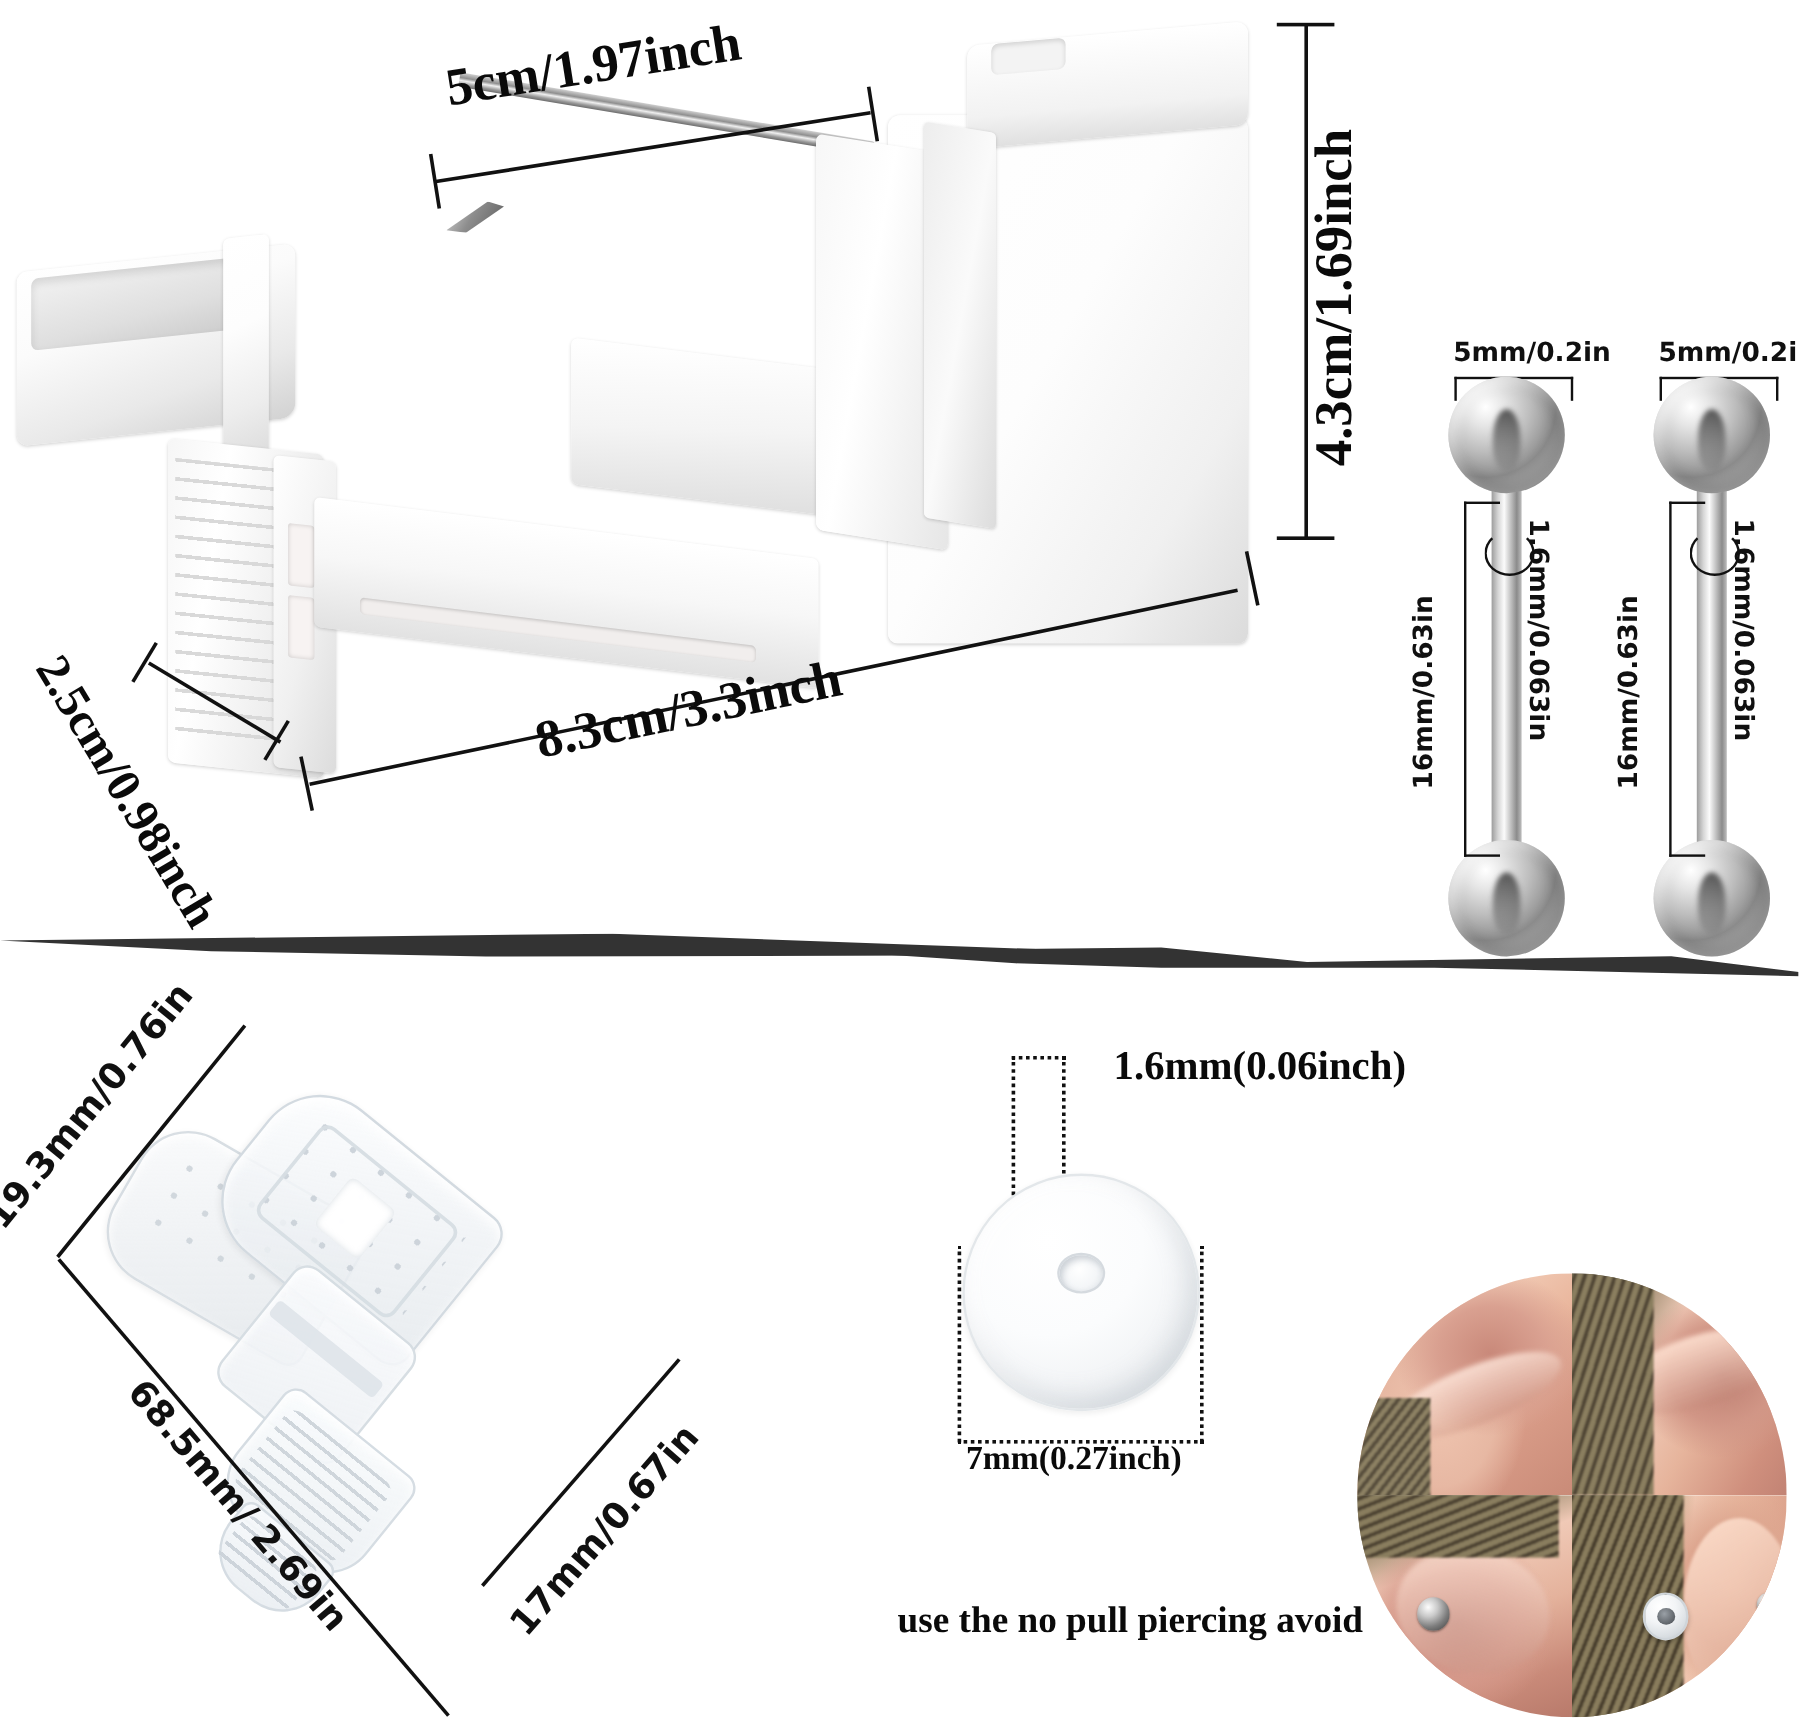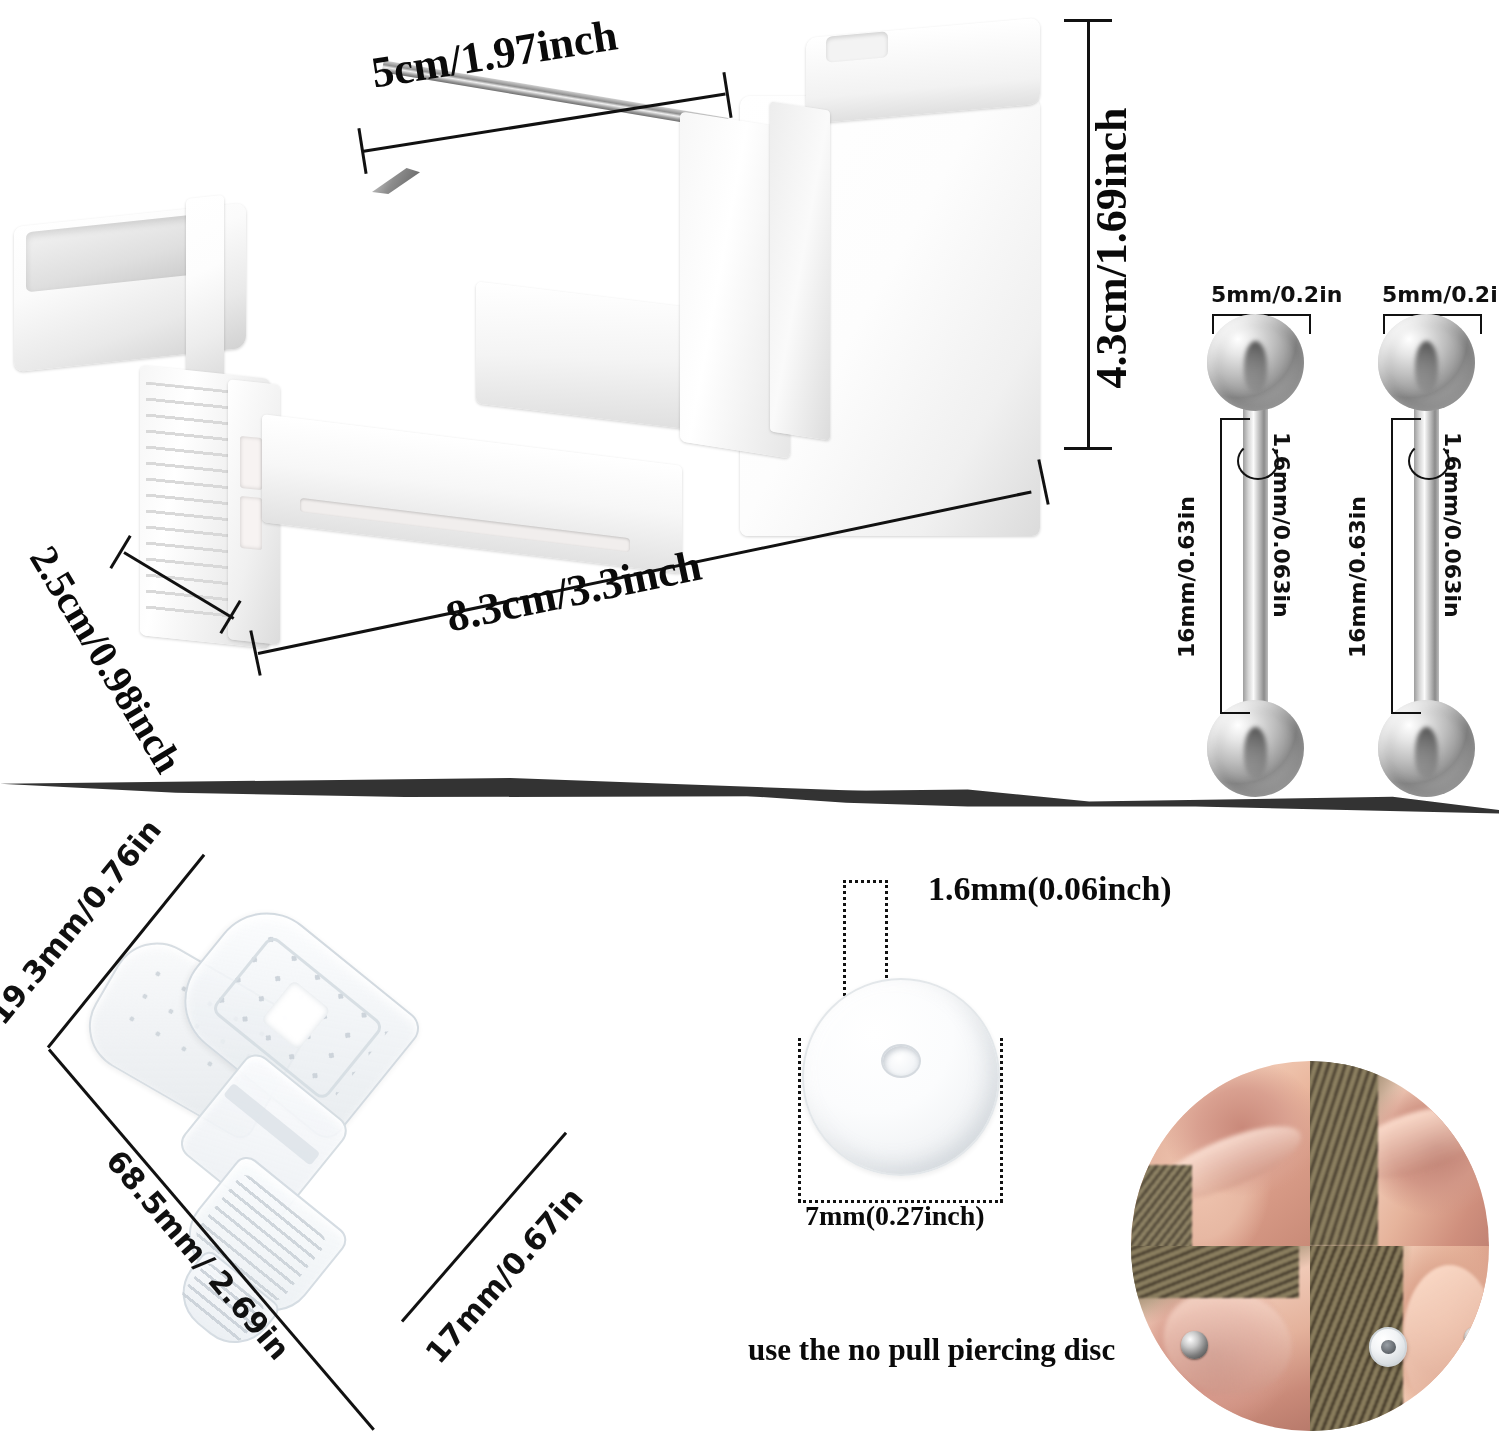--- a/index.html
+++ b/index.html
@@ -354,21 +354,21 @@
     <div class="disc" style="left:42px; top:118px; width:194px; height:194px;"></div>
     <div class="disc-hole" style="left:121px; top:184px; width:36px; height:30px;"></div>
 
     <div class="dotted-v" style="left:38px; top:178px; height:164px;"></div>
     <div class="dotted-v" style="left:240px; top:178px; height:164px;"></div>
     <div class="dotted-h" style="left:38px; top:340px; width:205px;"></div>
     <div class="lbl serif-lbl" style="left:45px; top:342px; font-size:28px;">7mm(0.27inch)</div>
   </div>
 
   <div style="position:absolute; left:748px; top:1334px; width:420px;">
-    <div class="serif-lbl" style="font-size:31px; line-height:1.0; white-space:nowrap;">use the no pull piercing disc</div>
+    <div class="serif-lbl" style="font-size:31px; line-height:1.0; white-space:nowrap;">use the no pull piercing avoid</div>
   </div>
 
   <div class="collage" style="left:1131px; top:1061px; width:358px; height:370px;">
 
     <div class="quad q-tl">
       <div class="quad-inner" style="background:
              radial-gradient(ellipse 62% 52% at 62% 36%, #c9897a 0%, #d9a090 40%, rgba(217,160,144,0) 72%),
              radial-gradient(ellipse 48% 62% at 38% 62%, #f0c5b0 0%, #e7b8a3 55%, rgba(231,184,163,0) 85%),
              linear-gradient(140deg,#6b6250 0%,#8e8367 14%,#f2cdb8 30%,#eab79e 52%,#d79a86 74%,#c98b78 100%);">
         <div style="position:absolute; left:12%; top:42%; width:86%; height:26%;

